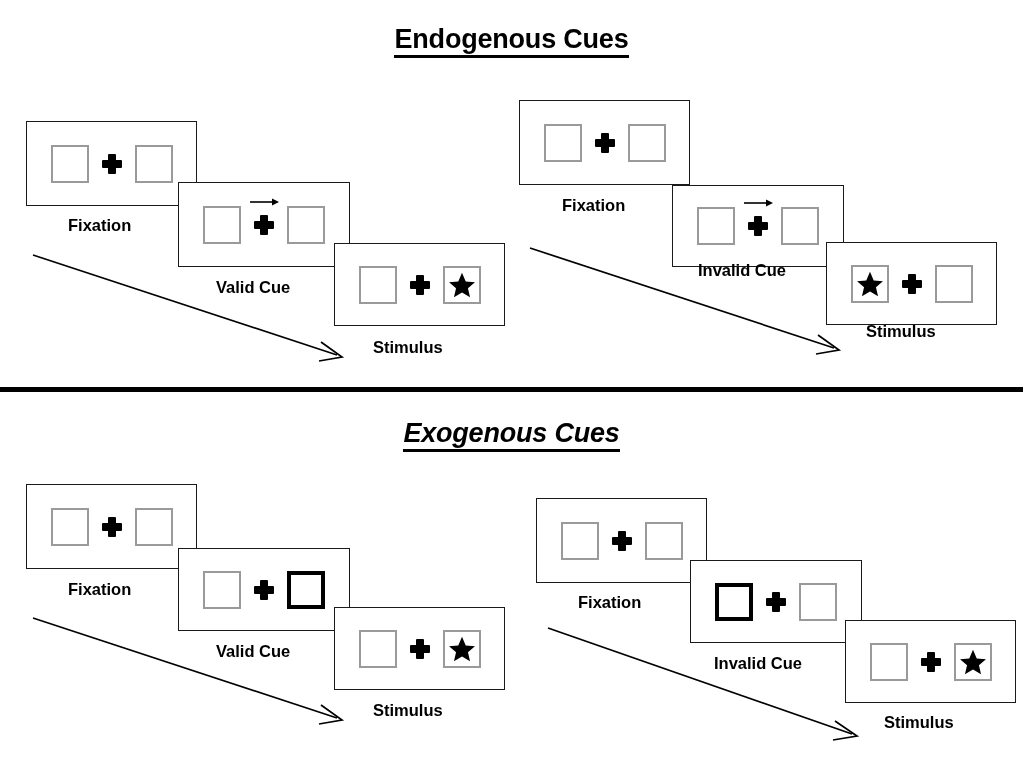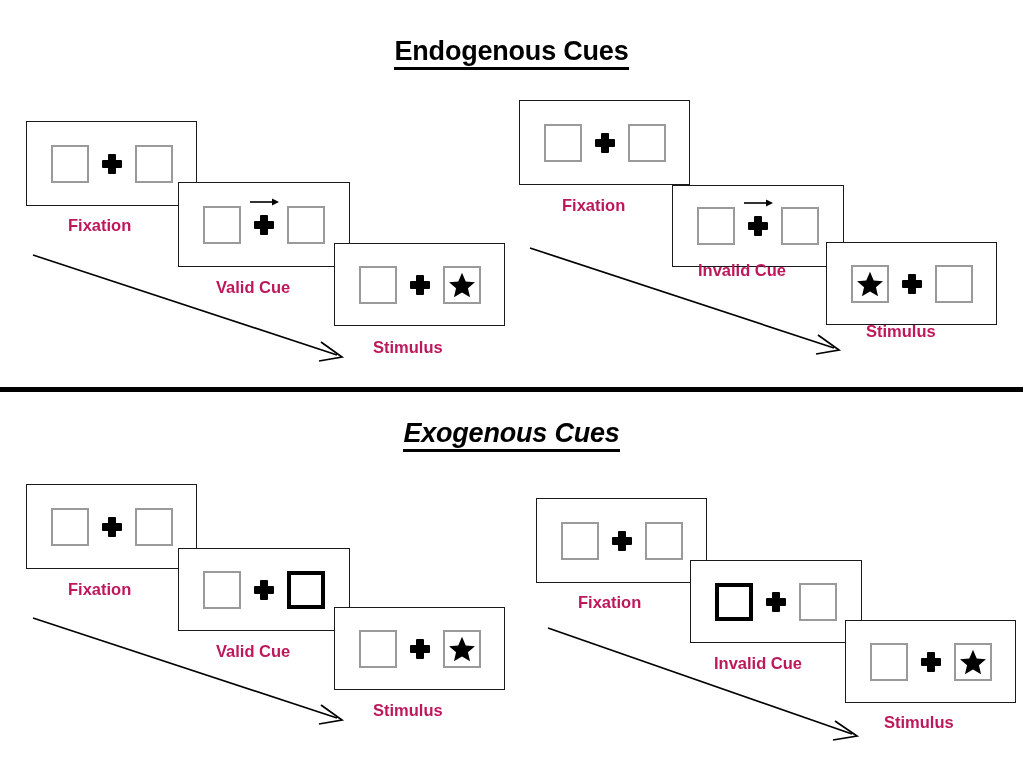--- a/index.html
+++ b/index.html
@@ -26,21 +26,21 @@
     font-size: 27px;
     letter-spacing: -0.2px;
     color: #000;
   }
   .section-title span.title-text {
     border-bottom: 3px solid #000;
     padding-bottom: 1px;
     display: inline-block;
     line-height: 1.08;
   }
-  #title-endogenous { top: 24px; margin-top: 12px; }
+  #title-endogenous { top: 24px; }
   #title-exogenous  { top: 418px; font-style: italic; }
 
   
   .divider {
     position: absolute;
     left: 0;
     width: 1023px;
     height: 5px;
     background: #000;
     top: 387px;
@@ -125,21 +125,21 @@
     height: 28px;
     display: block;
   }
 
   
   .card-label {
     position: absolute;
     font-weight: bold;
     font-size: 16.5px;
     white-space: nowrap;
-    color: #be185d;
+    color: #000000;
   }
 
   
   .flow-arrow {
     position: absolute;
     pointer-events: none;
   }
 </style>
 </head>
 <body>

